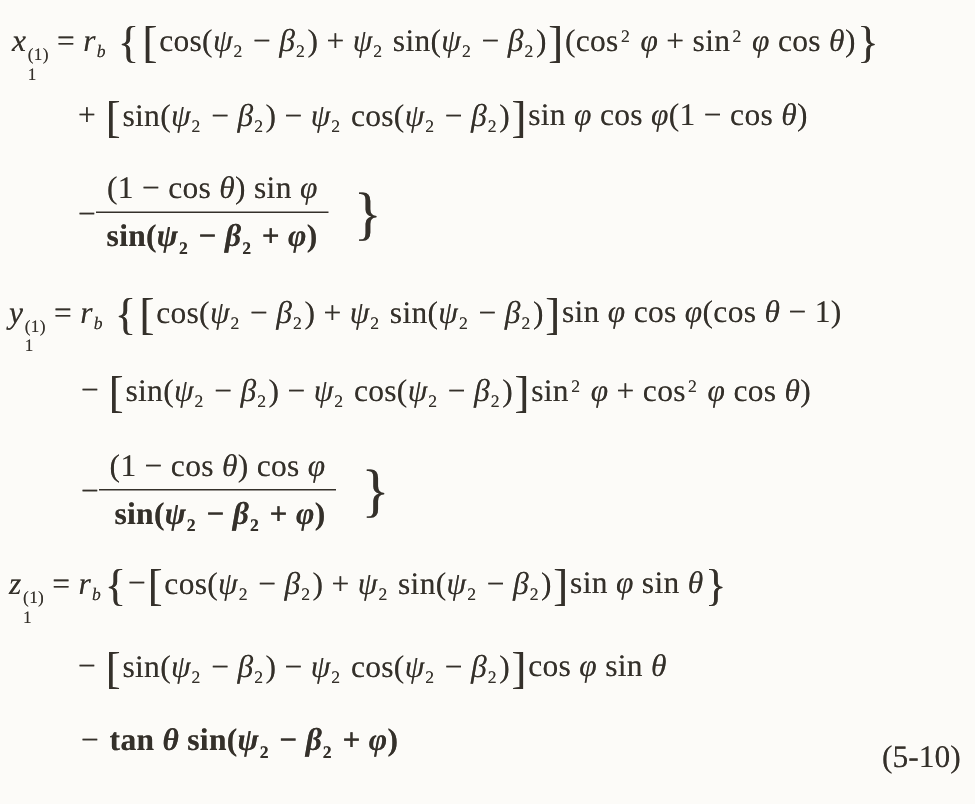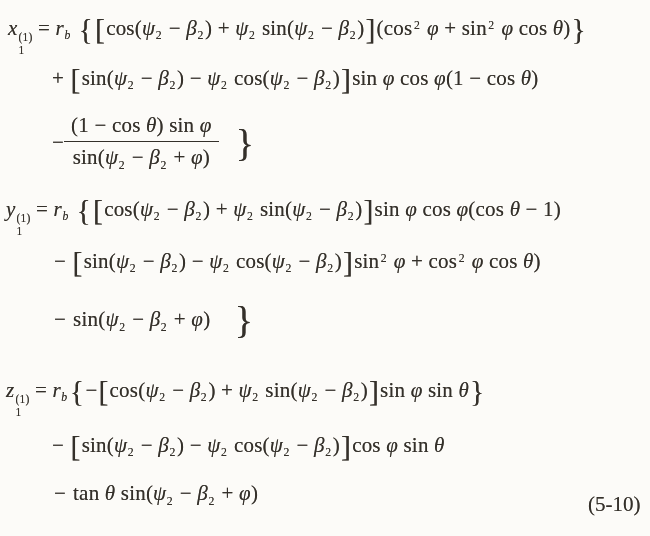--- a/index.html
+++ b/index.html
@@ -11,23 +11,23 @@
   }
   .eqline{position:absolute;white-space:nowrap;letter-spacing:.2px;}
   .fr{display:flex;align-items:center;}
   .it{font-style:italic;}
   .sb{font-size:.56em;vertical-align:-.42em;margin:0 1.5px 0 .5px;}
   .sp{font-size:.56em;vertical-align:.5em;margin:0 1.5px;}
   .bg{font-size:1.42em;vertical-align:-.15em;padding:0 1px;}
   .fr .bg{font-size:1.85em;vertical-align:baseline;}
   .ss{display:inline-flex;flex-direction:column;align-items:flex-start;
       font-size:.55em;line-height:1.12;vertical-align:-.55em;margin-left:1px;}
-  .frac{display:inline-block;text-align:center;vertical-align:middle;}
+  .frac{display:inline-block;text-align:right;vertical-align:middle;}
   .num{display:block;padding:1px 7px 3px;border-bottom:1.6px solid #34302a;}
-  .den{display:block;padding:3px 7px 1px;}
+  .den{display:block;padding:3px 7px 1px;font-weight:bold;}
   .eqnum{position:absolute;}
 </style>
 </head>
 <body>
 
 <div class="page">
   <div class="eqline" style="left:8px;top:12px"><span><span class="it">x</span><span class="ss">
           <span>(1)</span>
           <span>1</span>
         </span></span><span><span> </span><span>=</span><span> </span><span class="it">r</span><span class="sb it">b</span><span> </span></span><span class="bg">{</span><span class="bg">[</span><span><span>c</span><span>o</span><span>s</span><span>(</span><span class="it">ψ</span><span class="sb">2</span><span> </span><span>−</span><span> </span><span class="it">β</span><span class="sb">2</span><span>)</span><span> </span><span>+</span><span> </span><span class="it">ψ</span><span class="sb">2</span><span> </span><span>s</span><span>i</span><span>n</span><span>(</span><span class="it">ψ</span><span class="sb">2</span><span> </span><span>−</span><span> </span><span class="it">β</span><span class="sb">2</span><span>)</span></span><span class="bg">]</span><span><span>(</span><span>c</span><span>o</span><span>s</span><span class="sp">2</span><span> </span><span class="it">φ</span><span> </span><span>+</span><span> </span><span>s</span><span>i</span><span>n</span><span class="sp">2</span><span> </span><span class="it">φ</span><span> </span><span>c</span><span>o</span><span>s</span><span> </span><span class="it">θ</span><span>)</span></span><span class="bg">}</span></div>
@@ -42,20 +42,21 @@
       <span class="bg">}</span>
     </div>
   <div class="eqline" style="left:6px;top:193px"><span><span class="it">y</span><span class="ss">
           <span>(1)</span>
           <span>1</span>
         </span></span><span><span> </span><span>=</span><span> </span><span class="it">r</span><span class="sb it">b</span><span> </span></span><span class="bg">{</span><span class="bg">[</span><span><span>c</span><span>o</span><span>s</span><span>(</span><span class="it">ψ</span><span class="sb">2</span><span> </span><span>−</span><span> </span><span class="it">β</span><span class="sb">2</span><span>)</span><span> </span><span>+</span><span> </span><span class="it">ψ</span><span class="sb">2</span><span> </span><span>s</span><span>i</span><span>n</span><span>(</span><span class="it">ψ</span><span class="sb">2</span><span> </span><span>−</span><span> </span><span class="it">β</span><span class="sb">2</span><span>)</span></span><span class="bg">]</span><span><span>s</span><span>i</span><span>n</span><span> </span><span class="it">φ</span><span> </span><span>c</span><span>o</span><span>s</span><span> </span><span class="it">φ</span><span>(</span><span>c</span><span>o</span><span>s</span><span> </span><span class="it">θ</span><span> </span><span>−</span><span> </span><span>1</span><span>)</span></span></div>
   <div class="eqline" style="left:54px;top:245px"><span><span>−</span><span> </span></span><span class="bg">[</span><span><span>s</span><span>i</span><span>n</span><span>(</span><span class="it">ψ</span><span class="sb">2</span><span> </span><span>−</span><span> </span><span class="it">β</span><span class="sb">2</span><span>)</span><span> </span><span>−</span><span> </span><span class="it">ψ</span><span class="sb">2</span><span> </span><span>c</span><span>o</span><span>s</span><span>(</span><span class="it">ψ</span><span class="sb">2</span><span> </span><span>−</span><span> </span><span class="it">β</span><span class="sb">2</span><span>)</span></span><span class="bg">]</span><span><span>s</span><span>i</span><span>n</span><span class="sp">2</span><span> </span><span class="it">φ</span><span> </span><span>+</span><span> </span><span>c</span><span>o</span><span>s</span><span class="sp">2</span><span> </span><span class="it">φ</span><span> </span><span>c</span><span>o</span><span>s</span><span> </span><span class="it">θ</span><span>)</span></span></div>
   <div class="eqline fr" style="left:54px;top:297px">
       <span><span>−</span><span> </span></span>
       <span class="frac">
+        <span class="num"><span>(</span><span>1</span><span> </span><span>−</span><span> </span><span>c</span><span>o</span><span>s</span><span> </span><span class="it">θ</span><span>)</span><span> </span><span>c</span><span>o</span><span>s</span><span> </span><span class="it">φ</span></span>
         <span class="den"><span>s</span><span>i</span><span>n</span><span>(</span><span class="it">ψ</span><span class="sb">2</span><span> </span><span>−</span><span> </span><span class="it">β</span><span class="sb">2</span><span> </span><span>+</span><span> </span><span class="it">φ</span><span>)</span></span>
       </span>
       <span style="display: inline-block; width: 16px;"></span>
       <span class="bg">}</span>
     </div>
   <div class="eqline" style="left:6px;top:374px"><span><span class="it">z</span><span class="ss">
           <span>(1)</span>
           <span>1</span>
         </span></span><span><span> </span><span>=</span><span> </span><span class="it">r</span><span class="sb it">b</span></span><span class="bg">{</span><span><span>−</span></span><span class="bg">[</span><span><span>c</span><span>o</span><span>s</span><span>(</span><span class="it">ψ</span><span class="sb">2</span><span> </span><span>−</span><span> </span><span class="it">β</span><span class="sb">2</span><span>)</span><span> </span><span>+</span><span> </span><span class="it">ψ</span><span class="sb">2</span><span> </span><span>s</span><span>i</span><span>n</span><span>(</span><span class="it">ψ</span><span class="sb">2</span><span> </span><span>−</span><span> </span><span class="it">β</span><span class="sb">2</span><span>)</span></span><span class="bg">]</span><span><span>s</span><span>i</span><span>n</span><span> </span><span class="it">φ</span><span> </span><span>s</span><span>i</span><span>n</span><span> </span><span class="it">θ</span></span><span class="bg">}</span></div>
   <div class="eqline" style="left:52px;top:429px"><span><span>−</span><span> </span></span><span class="bg">[</span><span><span>s</span><span>i</span><span>n</span><span>(</span><span class="it">ψ</span><span class="sb">2</span><span> </span><span>−</span><span> </span><span class="it">β</span><span class="sb">2</span><span>)</span><span> </span><span>−</span><span> </span><span class="it">ψ</span><span class="sb">2</span><span> </span><span>c</span><span>o</span><span>s</span><span>(</span><span class="it">ψ</span><span class="sb">2</span><span> </span><span>−</span><span> </span><span class="it">β</span><span class="sb">2</span><span>)</span></span><span class="bg">]</span><span><span>c</span><span>o</span><span>s</span><span> </span><span class="it">φ</span><span> </span><span>s</span><span>i</span><span>n</span><span> </span><span class="it">θ</span></span></div>

